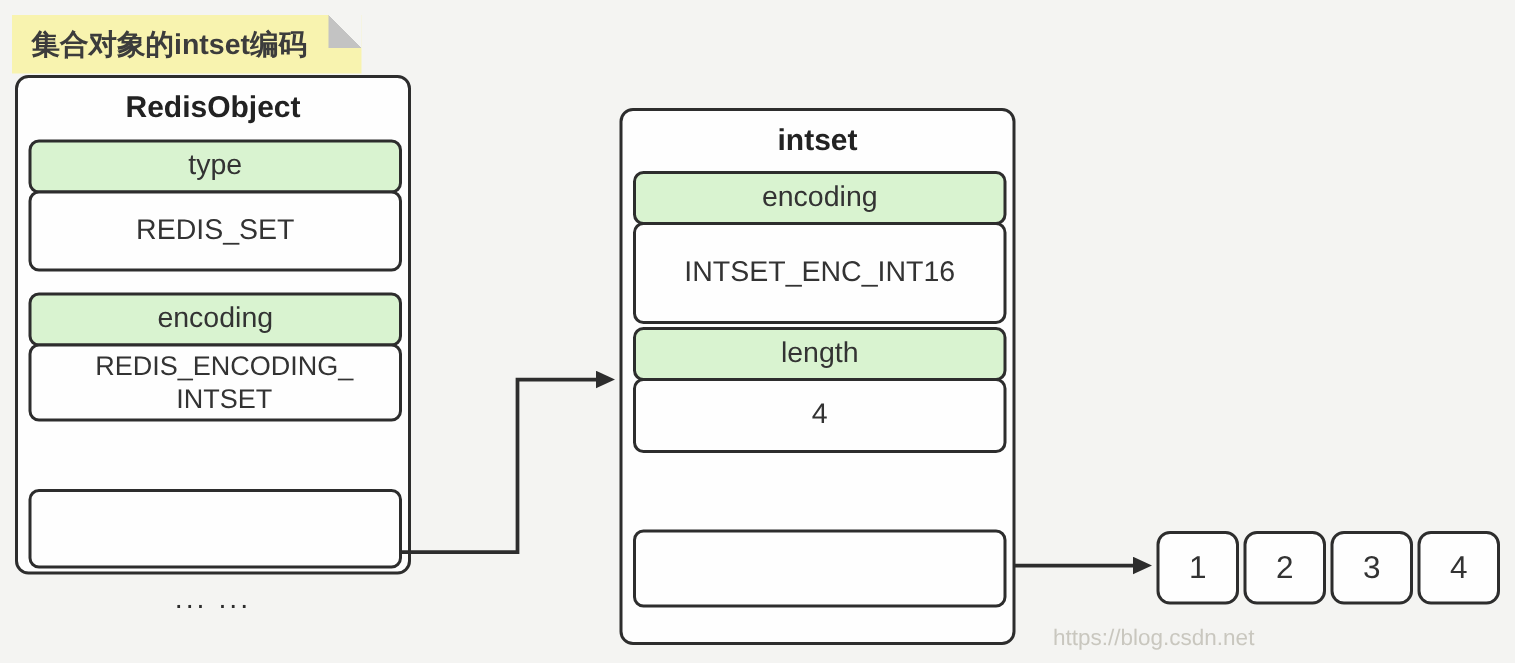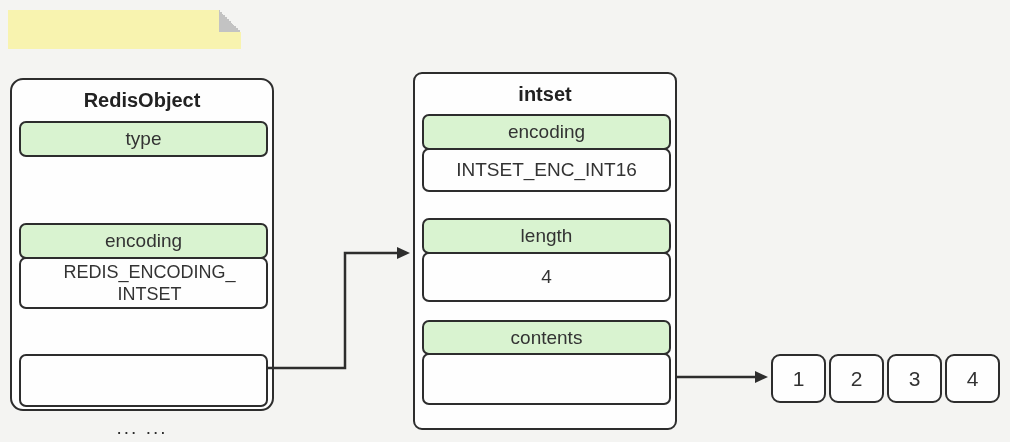--- a/index.html
+++ b/index.html
@@ -59,61 +59,63 @@
     position:absolute; left:833px; top:402px;
     font-size:18px; color:#a3a199;
   }
 </style>
 </head>
 <body>
 
 <div class="canvas">
 
   <div class="note">
+    <span>集合对象的intset编码</span>
     <span class="note-fold"></span>
   </div>
 
-  <div class="obox" style="left:10px; top:78px; width:264px; height:333px;border-radius:13px;">
+  <div class="obox" style="left:10px; top:50px; width:264px; height:333px;">
     <div class="obox-title">RedisObject</div>
 
     <div class="fbox flabel" style="top:41px; height:36px;">type</div>
+    <div class="fbox fvalue" style="top:75px; height:54px;">REDIS_SET</div>
 
     <div class="fbox flabel" style="top:143px; height:36px;">encoding</div>
     <div class="fbox fvalue" style="top:177px; height:52px; font-size:18px;padding-left:12px;">REDIS_ENCODING_
 INTSET</div>
 
     <div class="fbox fvalue" style="top:274px; height:53px;"></div>
 
     <div class="ellipsis" style="top:337px;">... ...</div>
   </div>
 
   <div class="obox" style="left:413px; top:72px; width:264px; height:358px;">
     <div class="obox-title">intset</div>
 
     <div class="fbox flabel" style="top:40px; height:36px;">encoding</div>
-    <div class="fbox fvalue" style="top:74px; height:44px;">INTSET_ENC_INT16</div>
+    <div class="fbox fvalue" style="top:74px; height:68px;">INTSET_ENC_INT16</div>
 
     <div class="fbox flabel" style="top:144px; height:36px;">length</div>
     <div class="fbox fvalue" style="top:178px; height:50px;">4</div>
 
-    <div class="fbox flabel" style="top:246px; height:35px;">contents</div>
     <div class="fbox fvalue" style="top:279px; height:52px;"></div>
   </div>
 
   <div class="cells">
     <div class="cell">1</div>
     <div class="cell">2</div>
     <div class="cell">3</div>
     <div class="cell">4</div>
   </div>
 
   <svg class="arrows" width="1010" height="442">
     <defs>
       <marker id="ah" markerUnits="userSpaceOnUse" markerWidth="14" markerHeight="12" refX="1" refY="6" orient="auto">
         <polygon points="0 0, 13 6, 0 12" fill="#2d2d2d"></polygon>
       </marker>
     </defs>
     <path d="M 266 368 H 345 V 253 H 398" fill="none" stroke="#2d2d2d" stroke-width="2.5" marker-end="url(#ah)"></path>
     <path d="M 676 377 H 756" fill="none" stroke="#2d2d2d" stroke-width="2.5" marker-end="url(#ah)"></path>
   </svg>
 
+  <div class="wm-url">https://blog.csdn.net</div>
 
 </div>
 
 </body></html>

